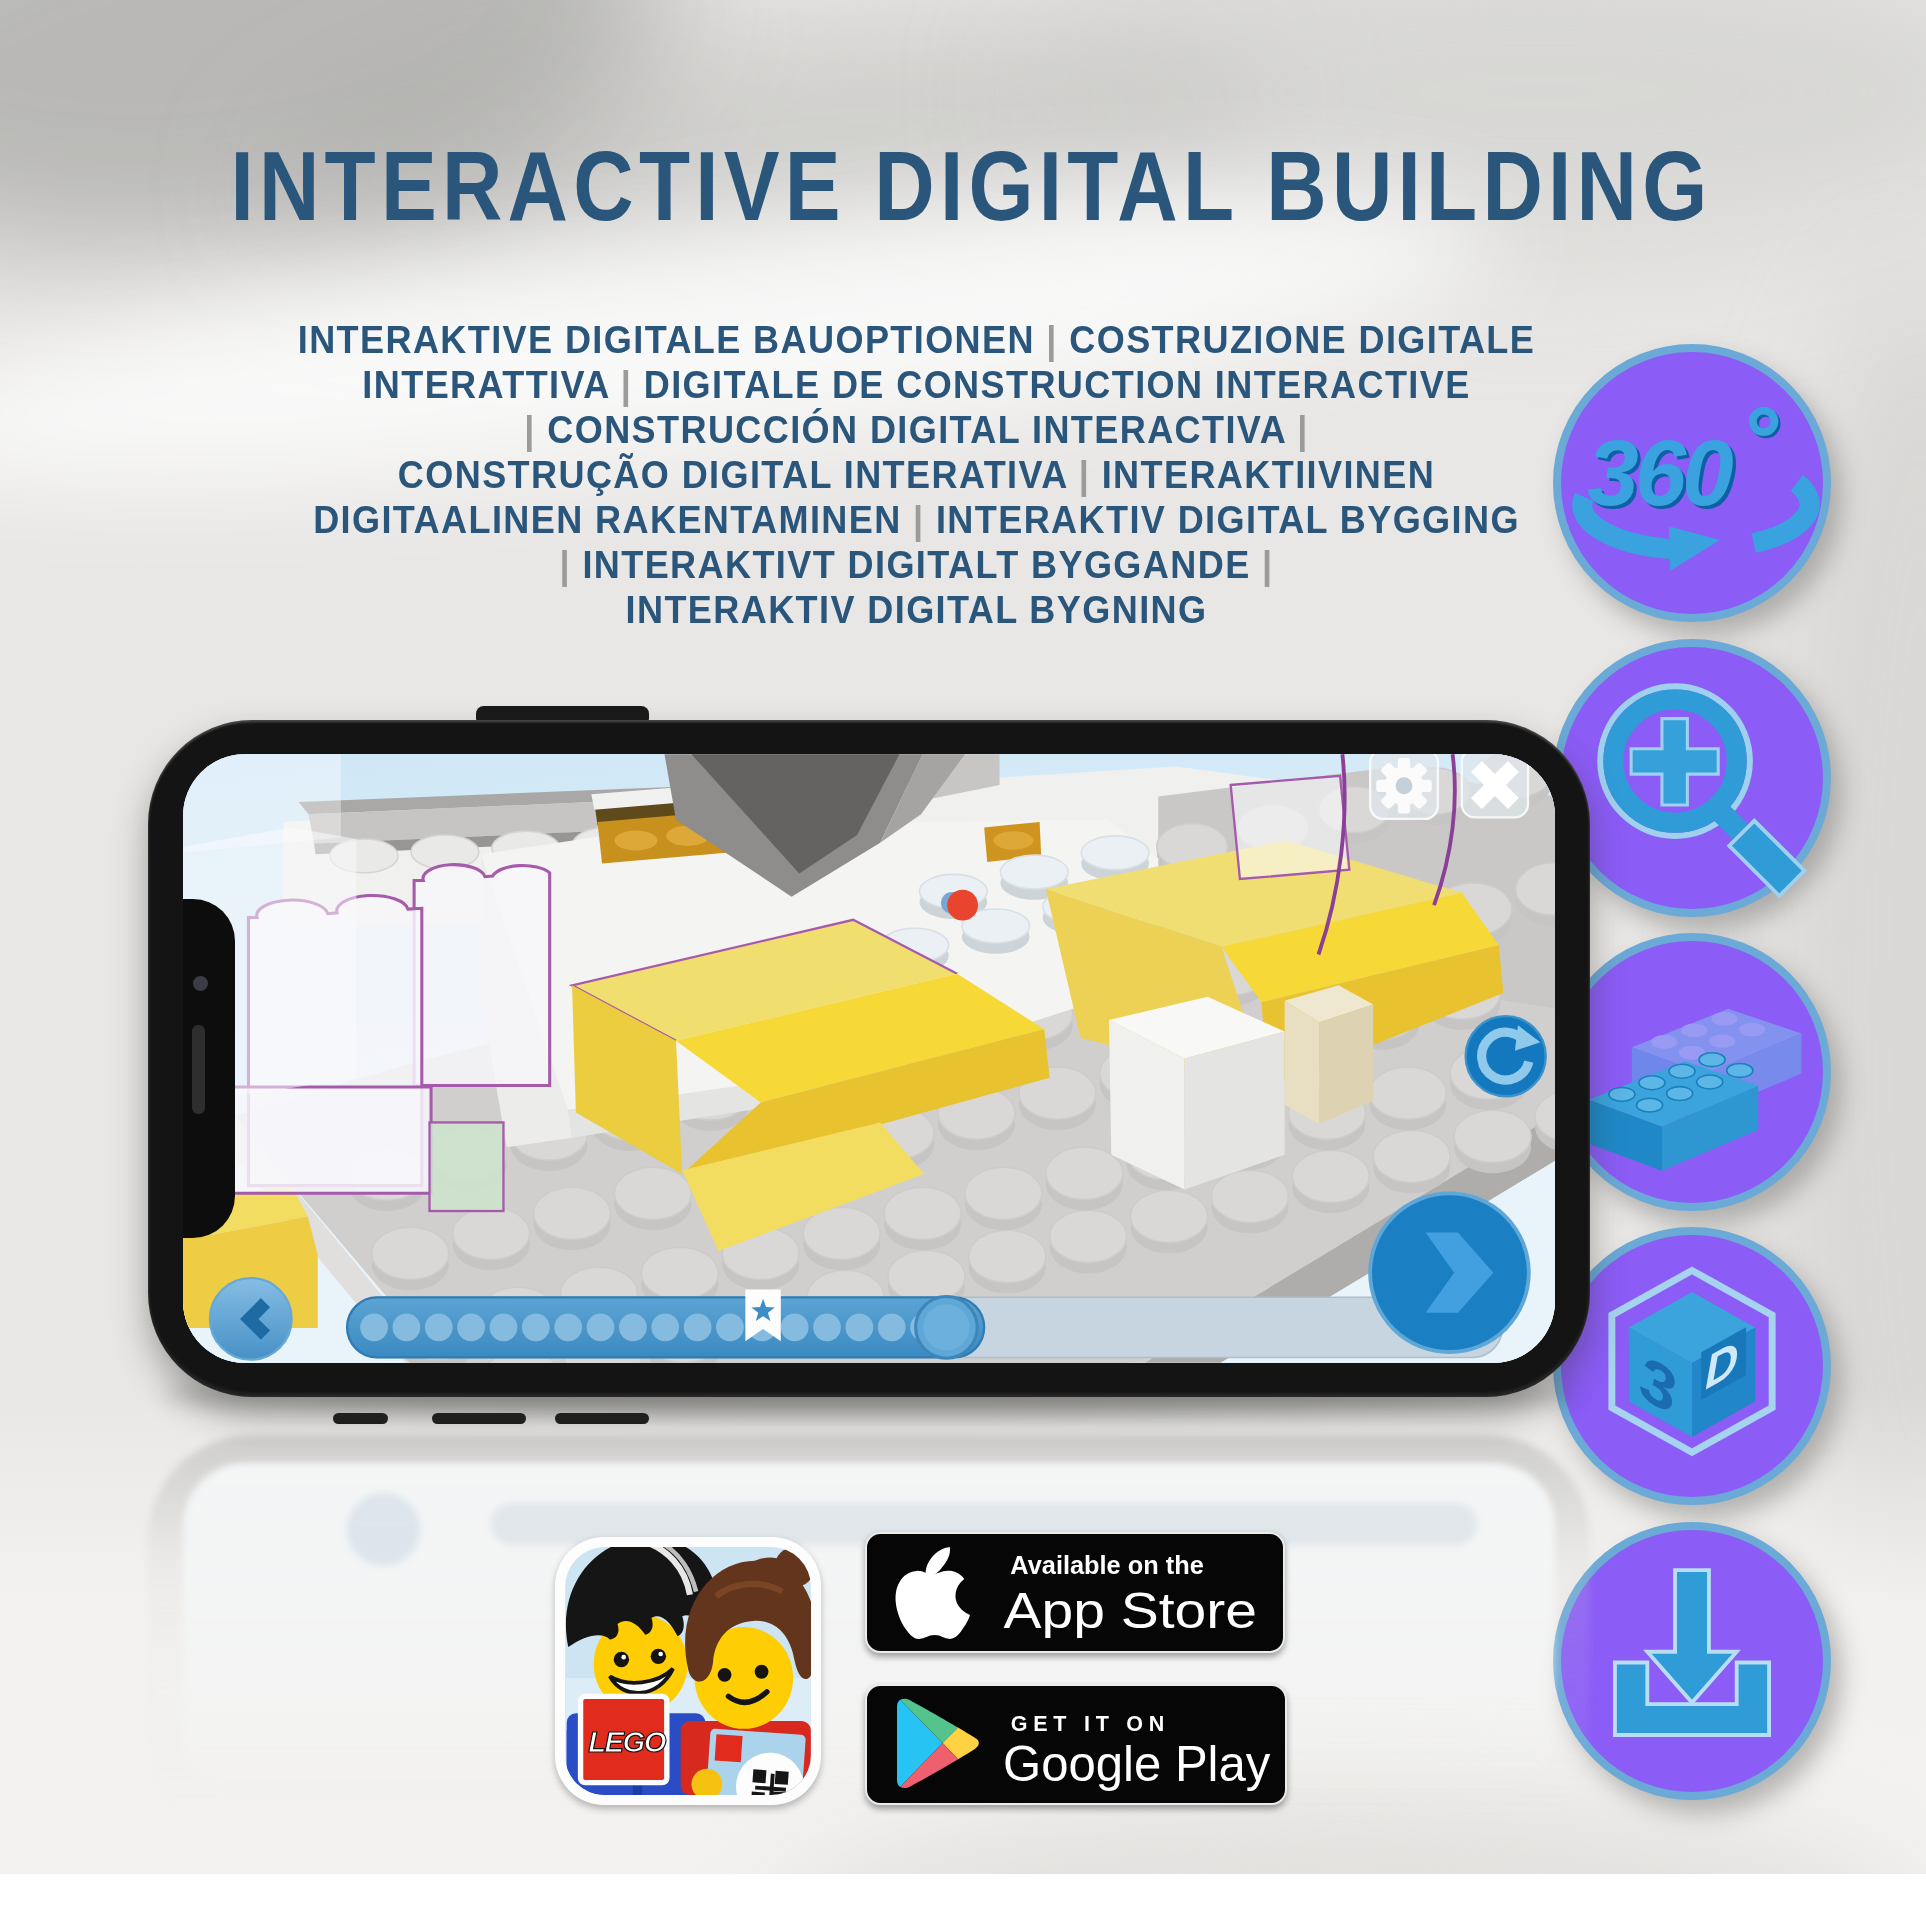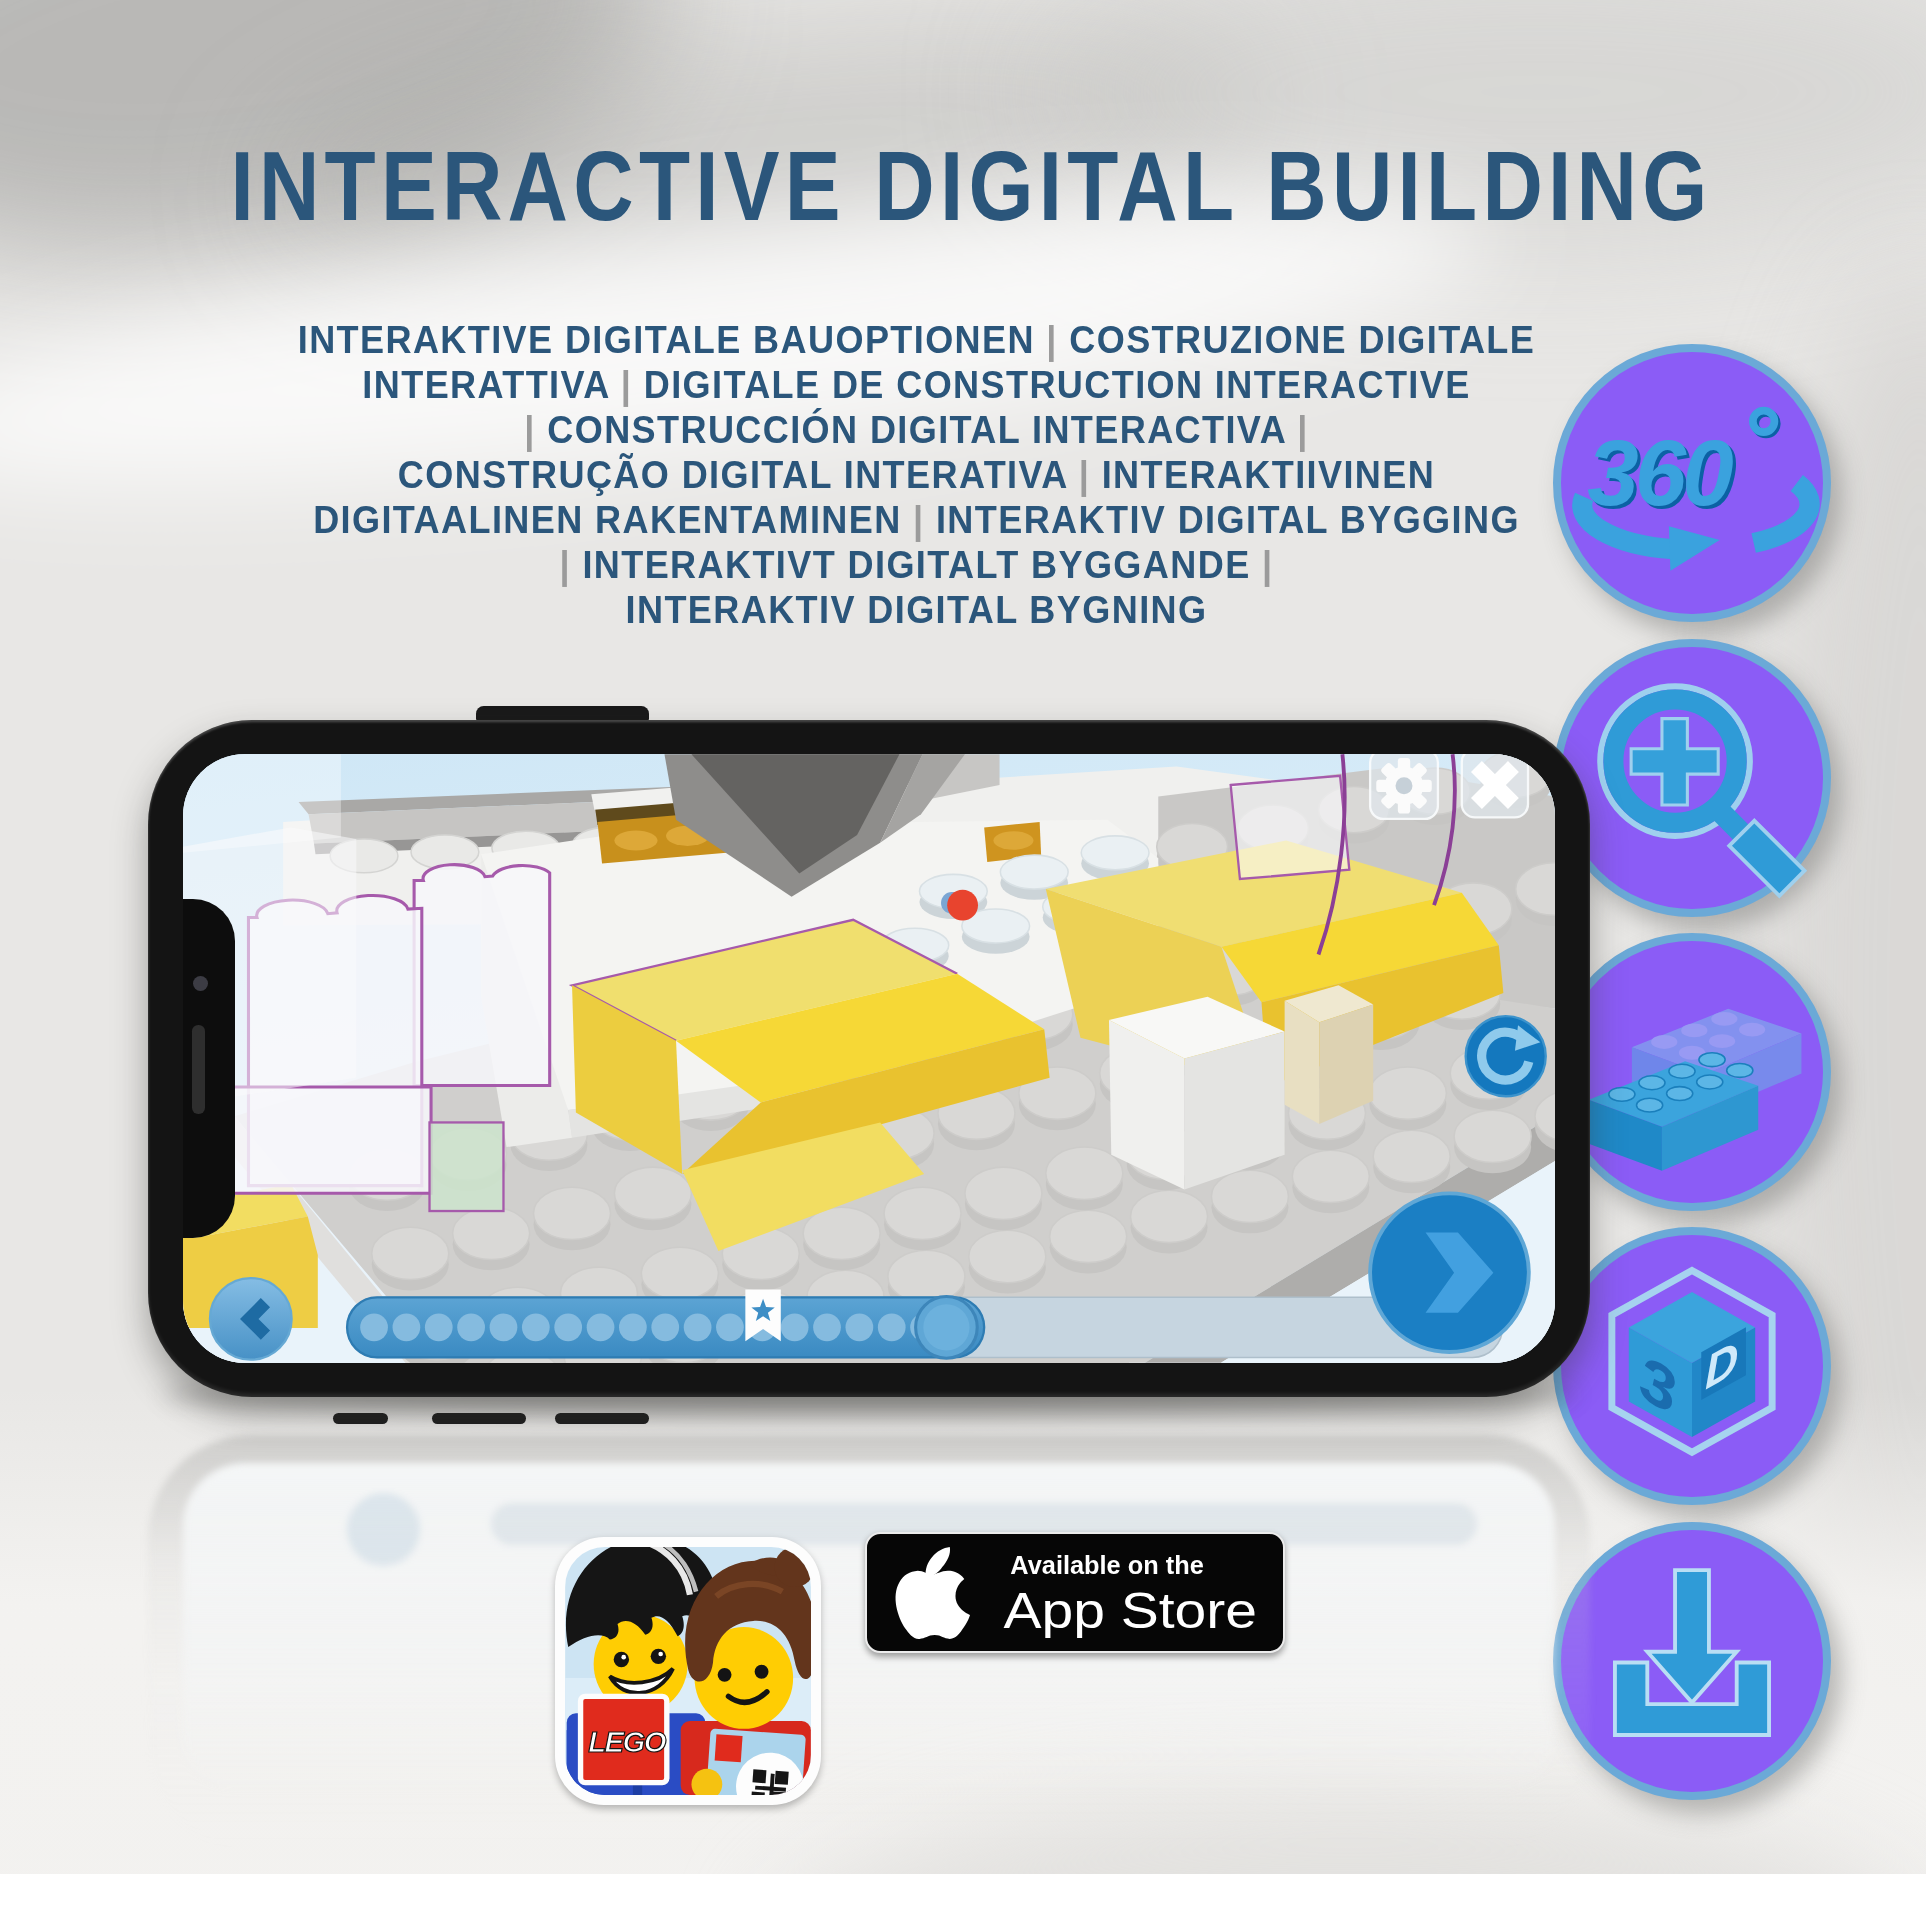--- a/index.html
+++ b/index.html
@@ -540,15 +540,28 @@
       <g transform="translate(26,16) scale(0.82)">
           <path d="M87,33 C95,24 101,12 99,1 C89,2 78,8 71,17 C64,25 59,37 61,48 C72,49 81,42 87,33 Z" fill="#fff"></path>
       <path d="M108,79 C108,62 121,53 122,52 C114,41 102,39 98,39 C87,38 77,45 71,45 C65,45 57,39 48,39 C36,40 25,46 19,57 C6,79 16,112 28,130 C34,138 41,148 51,147 C60,147 64,141 75,141 C86,141 89,147 99,147 C109,147 115,138 121,129 C128,119 131,110 131,109 C131,109 108,100 108,79 Z" fill="#fff"></path>
         </g>
 
       <text x="186" y="52" font-family="Liberation Sans" font-weight="bold" font-size="33" fill="#fff">Available on the</text>
       <text x="177" y="122" font-family="Liberation Sans" font-size="66" fill="#fff" textLength="330" lengthAdjust="spacingAndGlyphs">App Store</text>
     </svg>
   </div>
 
+  <div class="badge" id="gplay" style="left:865px;top:1684px;width:422px;height:121px;">
+    <svg width="418" height="116" viewBox="0 0 542 151">
+
+      <g transform="translate(38,18) scale(1.06)">
+        <path d="M4,0 C1,2 0,5 0,9 L0,98 C0,102 1,105 4,107 L56,53 Z" fill="#27c3f3"></path>
+        <path d="M4,0 L56,53 L75,34 C60,25 30,8 17,1 C12,-2 7,-2 4,0 Z" fill="#54c48c"></path>
+        <path d="M75,34 L56,53 L75,73 C83,68 92,63 96,60 C102,56 102,50 96,47 C92,44 83,39 75,34 Z" fill="#ffd243"></path>
+        <path d="M4,107 C7,109 12,109 17,106 C30,99 60,82 75,73 L56,53 Z" fill="#ee5f6f"></path>
+      </g>
+      <text x="186" y="58" font-family="Liberation Sans" font-weight="bold" font-size="28" fill="#fff" textLength="200" lengthAdjust="spacing">GET IT ON</text>
+      <text x="176" y="124" font-family="Liberation Sans" font-size="64" fill="#fff" textLength="348" lengthAdjust="spacingAndGlyphs">Google Play</text>
+    </svg>
+  </div>
 
 </div>
 
 
 </body></html>

